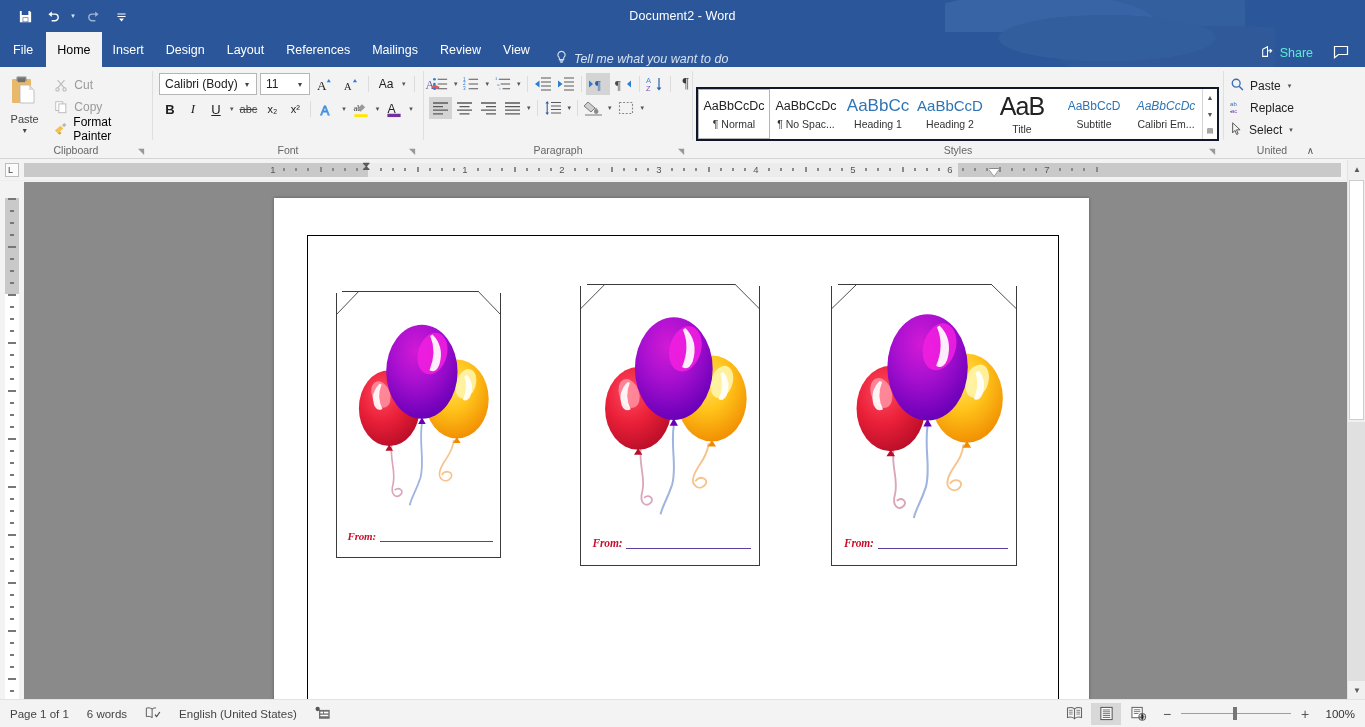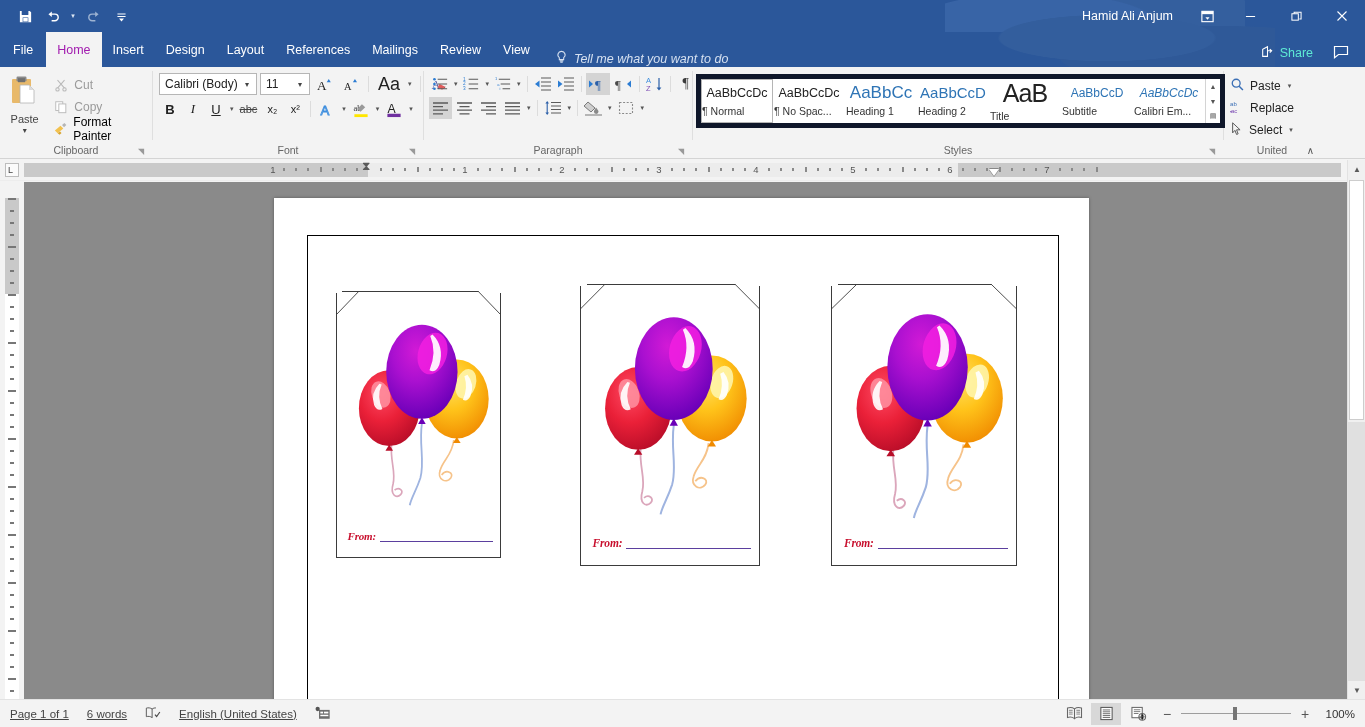--- a/index.html
+++ b/index.html
@@ -45,21 +45,21 @@
   .tabrow .deco2{
     position:absolute; right:90px; top:-18px; width:280px; height:60px;
     background:radial-gradient(ellipse at 40% 40%, #335e9d 0%, #335e9d 45%, rgba(0,0,0,0) 46%),
                radial-gradient(ellipse at 80% 70%, #2f5998 0%, #2f5998 50%, rgba(0,0,0,0) 51%);
     pointer-events:none;
   }
   .tab{
     height:35px; padding:0 11px; display:flex; align-items:center; justify-content:center;
     color:#ffffff; font-size:12.5px; white-space:nowrap; z-index:2;
   }
-  .tab.active{ background:#f3f3f3; color:#a21caf; }
+  .tab.active{ background:#f3f3f3; color:#000000; }
   .tab.first{ padding:0 13px; }
   .tellme{
     display:flex; align-items:center; gap:6px; color:#d5e0f0; font-size:12.5px;
     font-style:italic; padding-left:14px; z-index:2;
   }
   .tellme .bulb{ font-style:normal; }
   .tab-right{ margin-left:auto; display:flex; align-items:center; gap:4px; padding-right:8px; z-index:2;}
   .share{ display:flex; align-items:center; gap:5px; color:#5eead4; font-size:12.5px; padding:0 8px; height:28px;}
   .cmticon{ color:#fff; font-size:14px; padding:0 8px; }
 
@@ -116,29 +116,29 @@
     height:22px; min-width:22px; padding:0 2px; display:flex; align-items:center; justify-content:center;
     color:#333;
   }
   .pbtn.sel{ background:#d4d4d4; }
   .psep{ width:1px; height:16px; background:#dcdcdc; margin:0 3px;}
   .caretsm{ font-size:7px; color:#555; padding:0 2px; }
 
   
   .g-styles{ width:530px; }
   .stylegal{
-    display:flex; border:5px solid #0f172a; background:#fff; height:54px; margin:3px 0 0 3px;
+    display:flex; border:2px solid #0f172a; background:#fff; height:54px; margin:16px 0 0 3px;
   }
   .stylecell{
     width:72px; display:flex; flex-direction:column; align-items:center; justify-content:center;
     border:1px solid transparent;
   }
   .stylecell.sel{ border:1px solid #b5b5b5; background:#fff; }
   .stylecell .prev{ font-size:12.5px; color:#222; line-height:16px; white-space:nowrap; overflow:hidden; width:68px; text-align:center;}
-  .stylecell .nm{ font-size:10.5px; color:#333; margin-top:4px; white-space:nowrap; overflow:hidden; width:70px; text-align:left;}
+  .stylecell .nm{ font-size:10.5px; color:#333; margin-top:4px; white-space:nowrap; overflow:hidden; width:70px; text-align:center;}
   .sc-h{ color:#2e74b5 !important; }
   .stylescroll{
     width:15px; display:flex; flex-direction:column; justify-content:space-between;
     border-left:1px solid #d4d4d4; background:#fff;
   }
   .stylescroll div{ height:17px; display:flex; align-items:center; justify-content:center; font-size:7px; color:#555;}
 
   
   .g-edit{ width:96px; }
   .editcol{ display:flex; flex-direction:column; padding:4px 0 0 6px; gap:1px;}
@@ -240,21 +240,21 @@
   }
   .vscroll .track-bot{ position:absolute; left:0; right:0; top:262px; bottom:18px; background:#e0e0e0;}
   .vscroll .arrow.bottom{ position:absolute; bottom:0; }
 
   
   .status{
     position:absolute; left:0; right:0; bottom:0; height:28px; background:#f3f3f3;
     border-top:1px solid #e3e3e3; display:flex; align-items:center; font-size:11.5px; color:#444;
   }
   .status .left{ display:flex; align-items:center; gap:18px; padding-left:10px; }
-  .status .item{ display:flex; align-items:center; gap:6px; white-space:nowrap;text-decoration:underline;}
+  .status .item{ display:flex; align-items:center; gap:6px; white-space:nowrap;}
   .status .right{ margin-left:auto; display:flex; align-items:center; gap:2px; padding-right:10px;}
   .viewbtn{ width:30px; height:22px; display:flex; align-items:center; justify-content:center; color:#555;}
   .viewbtn.on{ background:#d8d8d8; }
   .zoombar{ display:flex; align-items:center; gap:8px; padding:0 6px;}
   .ztrack{ position:relative; width:110px; height:1px; background:#9d9d9d;}
   .zthumb{ position:absolute; left:52px; top:-6px; width:4px; height:13px; background:#757575;}
   .zlabel{ width:36px; text-align:right; font-size:11.5px; color:#333;}
   .zsign{ font-size:14px; color:#555; width:12px; text-align:center;}
 </style>
 </head>
@@ -288,47 +288,22 @@
           </svg>
       </div>
       <div class="qbtn">
         <svg width="13" height="13" viewBox="0 0 16 16">
             <path stroke="#fff" stroke-width="1.3" d="M3 5h10M3 8h10"></path>
             <path fill="#fff" d="M5 10.5h6L8 14z"></path>
           </svg>
       </div>
     </div>
 
-
-    <div class="tr-group">
-      <div class="username">Hamid Ali Anjum</div>
-      <div class="ribbon-opt">
-        <svg width="15" height="15" viewBox="0 0 16 16">
-            <rect x="2" y="2.5" width="12" height="11" fill="none" stroke="#fff" stroke-width="1.2"></rect>
-            <rect x="2" y="2.5" width="12" height="3" fill="#fff"></rect>
-            <path fill="#fff" d="M8 11.5l-2.2-2.6h4.4z"></path>
-          </svg>
-      </div>
-      <div class="winbtn">
-        <svg width="11" height="11" viewBox="0 0 12 12">
-            <path stroke="#fff" stroke-width="1.1" d="M1 6h10"></path>
-          </svg>
-      </div>
-      <div class="winbtn">
-        <svg width="11" height="11" viewBox="0 0 12 12">
-            <rect x="1" y="3" width="7" height="7" fill="none" stroke="#fff" stroke-width="1.1"></rect>
-            <path stroke="#fff" stroke-width="1.1" fill="none" d="M3.4 3V1.3H11V8.6H9.1"></path>
-          </svg>
-      </div>
-      <div class="winbtn close">
-        <svg width="12" height="12" viewBox="0 0 12 12">
-            <path stroke="#fff" stroke-width="1.1" d="M1.5 1.5l9 9M10.5 1.5l-9 9"></path>
-          </svg>
-      </div>
-    </div>
+    <div class="doctitle">Document2  -  Word</div>
+
   </div>
 
   <div class="tabrow">
     <div class="deco2"></div>
     <div class="tab first">File</div>
     <div class="tab active">Home</div>
     <div class="tab">Insert</div>
     <div class="tab">Design</div>
     <div class="tab">Layout</div>
     <div class="tab">References</div>
@@ -436,21 +411,21 @@
               </svg>
           </div>
           <div class="fbtn">
             <svg width="17" height="17" viewBox="0 0 18 18">
                 <text x="2" y="15" font-family="Liberation Serif, serif" font-size="11" fill="#222">A</text>
                 <path fill="#2b7cd3" d="M11.5 6.6l2.2-3.4 2.2 3.4z"></path>
               </svg>
           </div>
           <div class="psep"></div>
           <div class="fbtn">
-            <span style="font-size:18px;color:#222;">Aa</span>
+            <span style="font-size:12px;color:#222;">Aa</span>
           </div>
           <span class="caretsm">▾</span>
           <div class="psep"></div>
           <div class="fbtn">
             <svg width="18" height="17" viewBox="0 0 18 18">
                 <text x="1" y="14" font-family="Liberation Serif, serif" font-size="13" fill="#5b5b9e">A</text>
                 <path fill="#e05b5b" d="M9.5 8.5l5.5 2.5-2.6 3.6-4.8-2.8z"></path>
                 <path fill="#b94040" d="M13.3 13.2l1.7-2.2 1 .5-1.8 2.3z"></path>
               </svg>
           </div>

